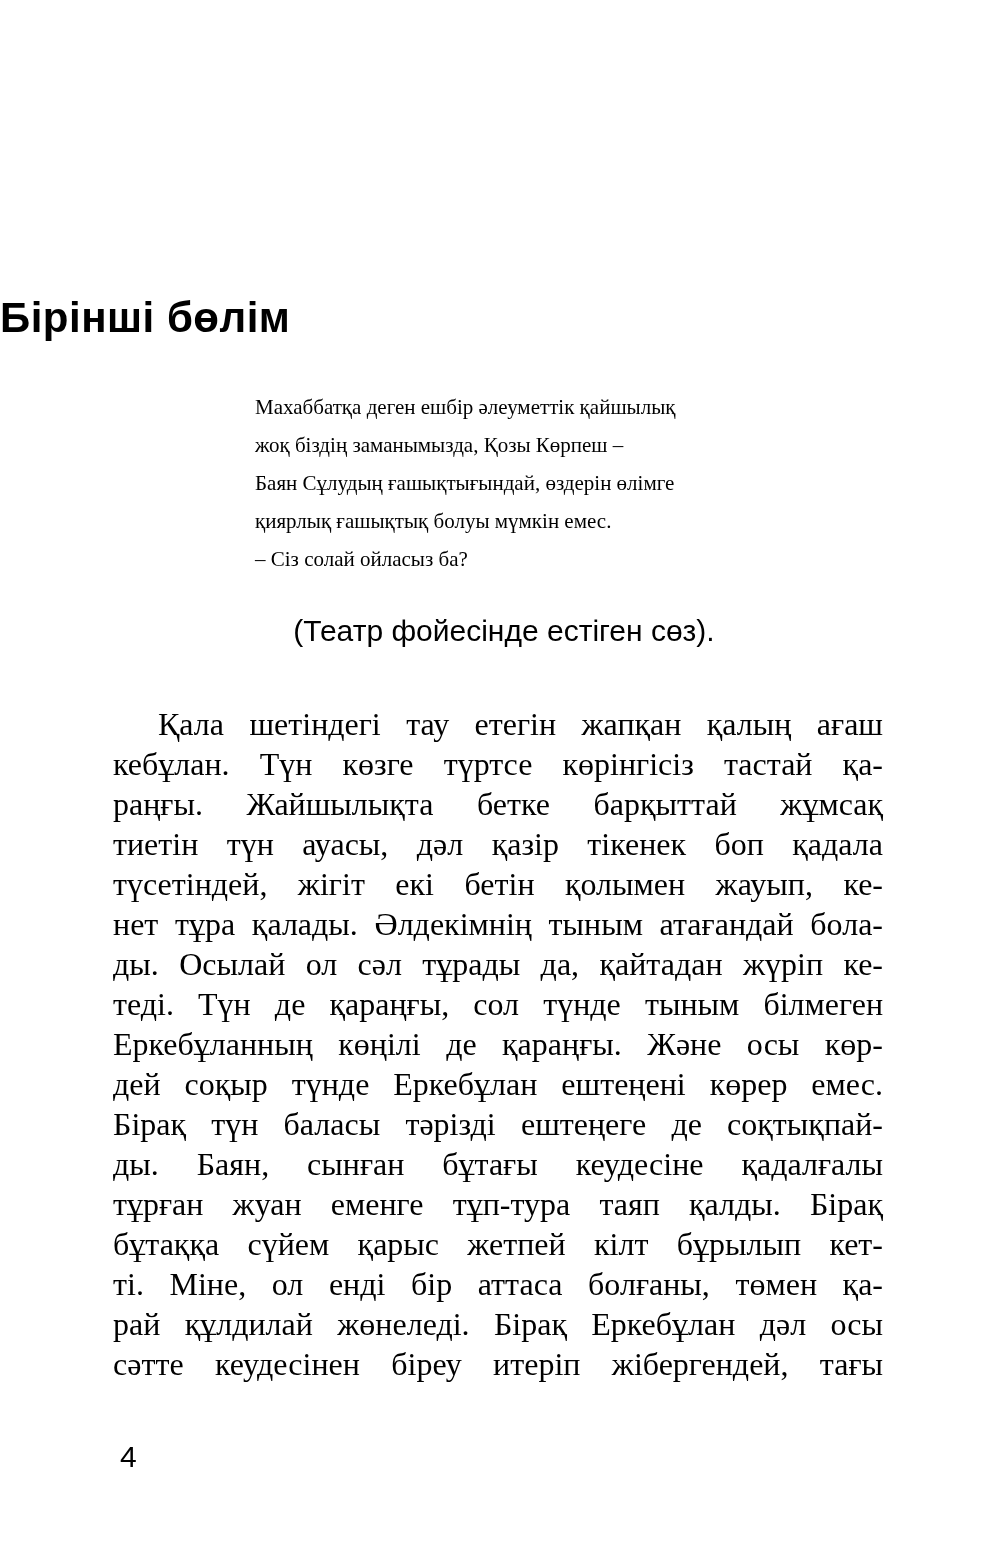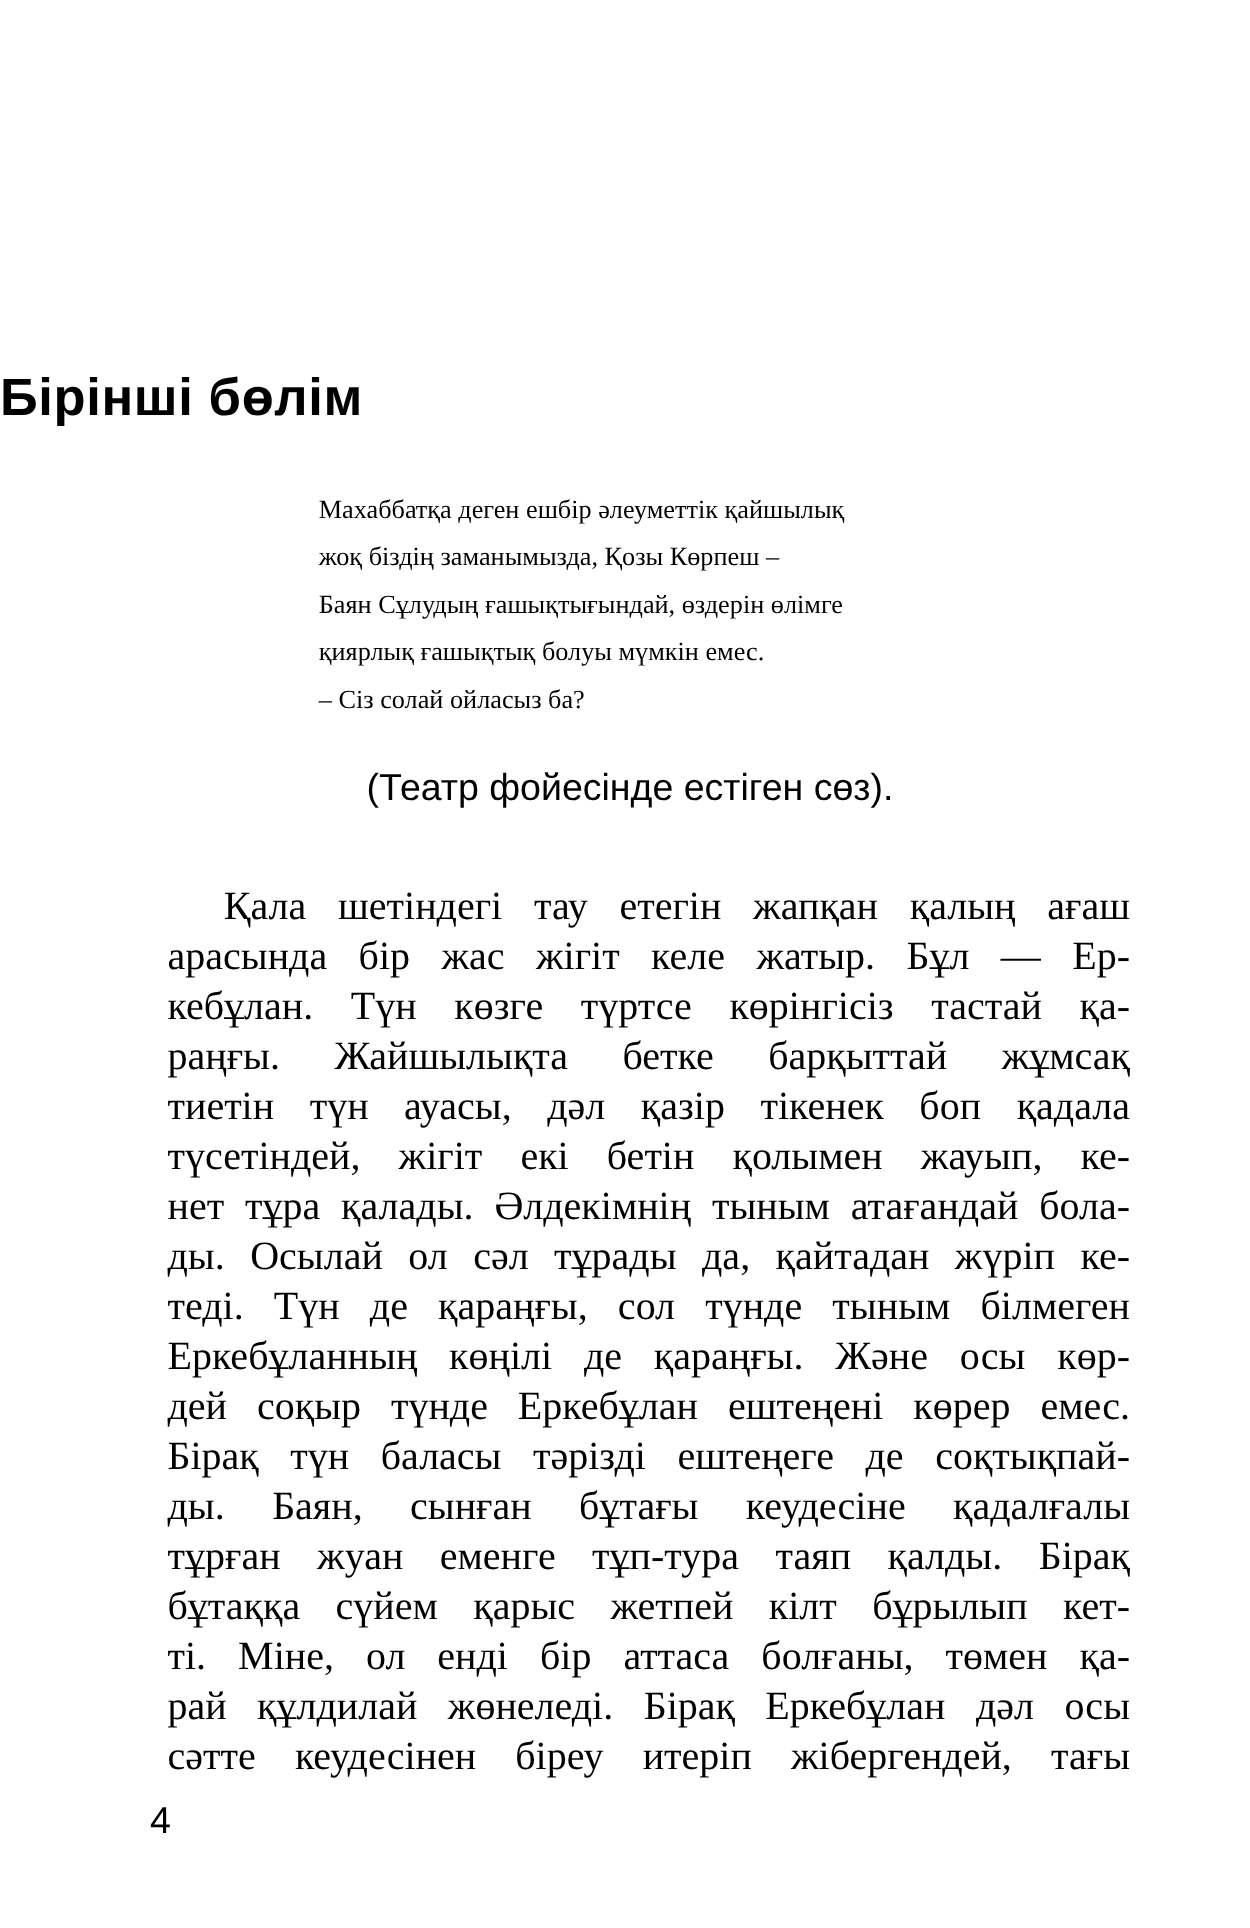--- a/index.html
+++ b/index.html
@@ -41,21 +41,21 @@
     left: 118px;
     width: 772px;
     text-align: center;
     font-family: Liberation Sans, sans-serif;
     font-size: 30px;
     margin-top: 29px;
   }
   .body-text {
     position: absolute;
     top: 704px;
-    left: 134px;
+    left: 113px;
     width: 770px;
     font-family: "Liberation Serif", serif;
     font-size: 32px;
     line-height: 40px;
   }
   .bl {
     text-align: justify;
     text-align-last: justify;
     white-space: normal;
   }
@@ -82,21 +82,20 @@
     <div class="ep-line">жоқ біздің заманымызда, Қозы Көрпеш –</div>
     <div class="ep-line">Баян Сұлудың ғашықтығындай, өздерін өлімге</div>
     <div class="ep-line">қиярлық ғашықтық болуы мүмкін емес.</div>
     <div class="ep-line">– Сіз солай ойласыз ба?</div>
   </div>
 
   <div class="attribution">(Театр фойесінде естіген сөз).</div>
 
   <div class="body-text">
     <div class="bl first">Қала шетіндегі тау етегін жапқан қалың ағаш</div>
-    <div class="bl">арасында бір жас жігіт келе жатыр. Бұл — Ер-</div>
     <div class="bl">кебұлан. Түн көзге түртсе көрінгісіз тастай қа-</div>
     <div class="bl">раңғы. Жайшылықта бетке барқыттай жұмсақ</div>
     <div class="bl">тиетін түн ауасы, дәл қазір тікенек боп қадала</div>
     <div class="bl">түсетіндей, жігіт екі бетін қолымен жауып, ке-</div>
     <div class="bl">нет тұра қалады. Әлдекімнің тыным атағандай бола-</div>
     <div class="bl">ды. Осылай ол сәл тұрады да, қайтадан жүріп ке-</div>
     <div class="bl">теді. Түн де қараңғы, сол түнде тыным білмеген</div>
     <div class="bl">Еркебұланның көңілі де қараңғы. Және осы көр-</div>
     <div class="bl">дей соқыр түнде Еркебұлан ештеңені көрер емес.</div>
     <div class="bl">Бірақ түн баласы тәрізді ештеңеге де соқтықпай-</div>

